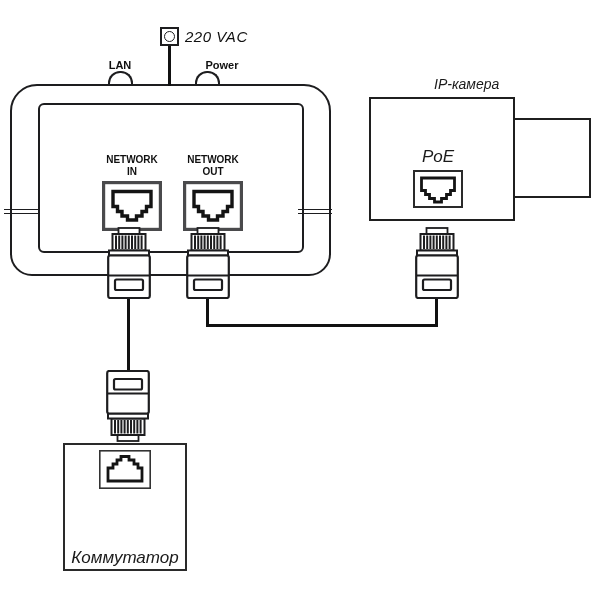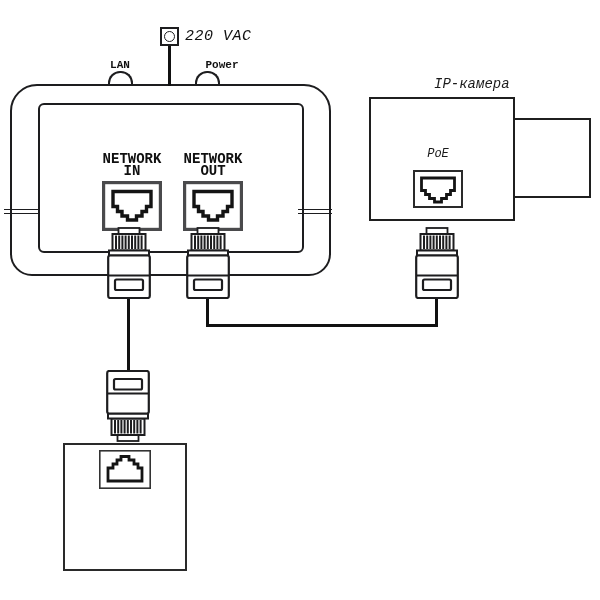--- a/index.html
+++ b/index.html
@@ -1,19 +1,19 @@
 <!DOCTYPE html>
 <html><head>
 <meta charset="utf-8">
 <style>
   * { margin:0; padding:0; box-sizing:border-box; }
   html,body { background:#ffffff; }
   .canvas {
     position:relative; width:600px; height:600px; background:#ffffff;
-    font-family:Liberation Mono, monospace; color:#161616; overflow:hidden;
+    font-family:Liberation Sans, sans-serif; color:#161616; overflow:hidden;
   }
   .abs { position:absolute; }
 
   
   .ac-plug { left:160px; top:27px; width:19px; height:19px;
     border:2px solid #1d1d1f; background:#fff; display:flex; align-items:center; justify-content:center; z-index:4; }
   .ac-pin { width:11px; height:11px; border:1.7px solid #1d1d1f; border-radius:50%; background:#fff; }
   .ac-label { left:185px; top:28px; font-style:italic; font-size:15px; letter-spacing:.5px; color:#111; white-space:nowrap; }
 
   
@@ -35,21 +35,21 @@
 
   
   .injector-outer { left:10px; top:84px; width:321px; height:192px; background:#fff;
     border:2.5px solid #1d1d1f; border-radius:27px 27px 22px 22px; z-index:1; }
   .injector-panel { left:38px; top:103px; width:266px; height:150px; background:#fff;
     border:2px solid #1d1d1f; border-radius:6px; z-index:1; }
   .seam { height:4.5px; border-top:1.6px solid #1d1d1f; border-bottom:1.6px solid #1d1d1f; z-index:2; }
   .seam-left  { left:4px;   top:209px; width:34px; }
   .seam-right { left:298px; top:209px; width:34px; }
 
-  .port-label { top:154px; width:66px; text-align:center; font-weight:700; font-size:14px;
+  .port-label { top:154px; width:66px; text-align:center; font-weight:700; font-size:10px;
     line-height:11.5px; color:#101010; z-index:2; }
   .port-label-in  { left:99px; }
   .port-label-out { left:180px; }
   .port-label span { display:block; }
 
   .jack-in  { left:102px; top:181px; z-index:2; }
   .jack-out { left:183px; top:181px; z-index:2; }
   .jack-cam { left:413px; top:170px; z-index:2; }
   .jack-sw  { left:99px;  top:450px; z-index:2; }
   .jack, .plug { display:block; }
@@ -57,21 +57,21 @@
   .plug { z-index:3; }
   .plug-in  { left:107px; top:227px; }
   .plug-out { left:186px; top:227px; }
   .plug-cam { left:415px; top:227px; }
   .plug-mid { left:106px; top:370px; transform:scaleY(-1); }
 
   
   .camera-box { left:369px; top:97px; width:146px; height:124px; border:2px solid #1f1f1f; background:#fff; z-index:1; }
   .camera-lens { left:513px; top:118px; width:78px; height:80px; border:2px solid #1f1f1f; background:#fff; z-index:0; }
   .camera-title { left:434px; top:76px; font-style:italic; font-size:14px; color:#1a1a1a; white-space:nowrap; z-index:2; }
-  .poe-label { left:408px; top:147px; width:60px; text-align:center; font-style:italic; font-size:12px; color:#1a1a1a; z-index:2; }
+  .poe-label { left:408px; top:147px; width:60px; text-align:center; font-style:italic; font-size:17px; color:#1a1a1a; z-index:2; }
 
   
   .switch-box { left:63px; top:443px; width:124px; height:128px; border:2px solid #2a2a2a; background:#fff; z-index:1; }
   .switch-title { left:63px; top:548px; width:124px; text-align:center; font-style:italic; font-size:17px; color:#1a1a1a; z-index:2; }
 </style>
 </head>
 <body>
 
 <div class="canvas">
 
@@ -160,14 +160,15 @@
   <svg class="abs jack jack-cam" width="50" height="38" viewBox="0 0 50 38">
     <rect x="1" y="1" width="48" height="36" fill="#fff" stroke="#2a2a2a" stroke-width="2"></rect>
     <path d="M8.5 8 H41.5 V20.5 H37.5 V24.5 H33.5 V28.5 H28.5 V32 H21.5 V28.5 H16.5 V24.5 H12.5 V20.5 H8.5 Z" fill="#fff" stroke="#141414" stroke-width="2.8" stroke-linejoin="miter"></path>
   </svg>
 
   <div class="abs switch-box"></div>
   <svg class="abs jack jack-sw" width="52" height="39" viewBox="0 0 52 39">
     <rect x="0.8" y="0.8" width="50.4" height="37.4" fill="#fff" stroke="#333" stroke-width="1.6"></rect>
     <path d="M9 31 H43 V18 H39 V14 H35 V10 H30 V6.5 H22 V10 H18 V14 H14 V18 H9 Z" fill="#fff" stroke="#141414" stroke-width="2.8" stroke-linejoin="miter"></path>
   </svg>
+  <div class="abs switch-title">Коммутатор</div>
 
 </div>
 
 </body></html>

